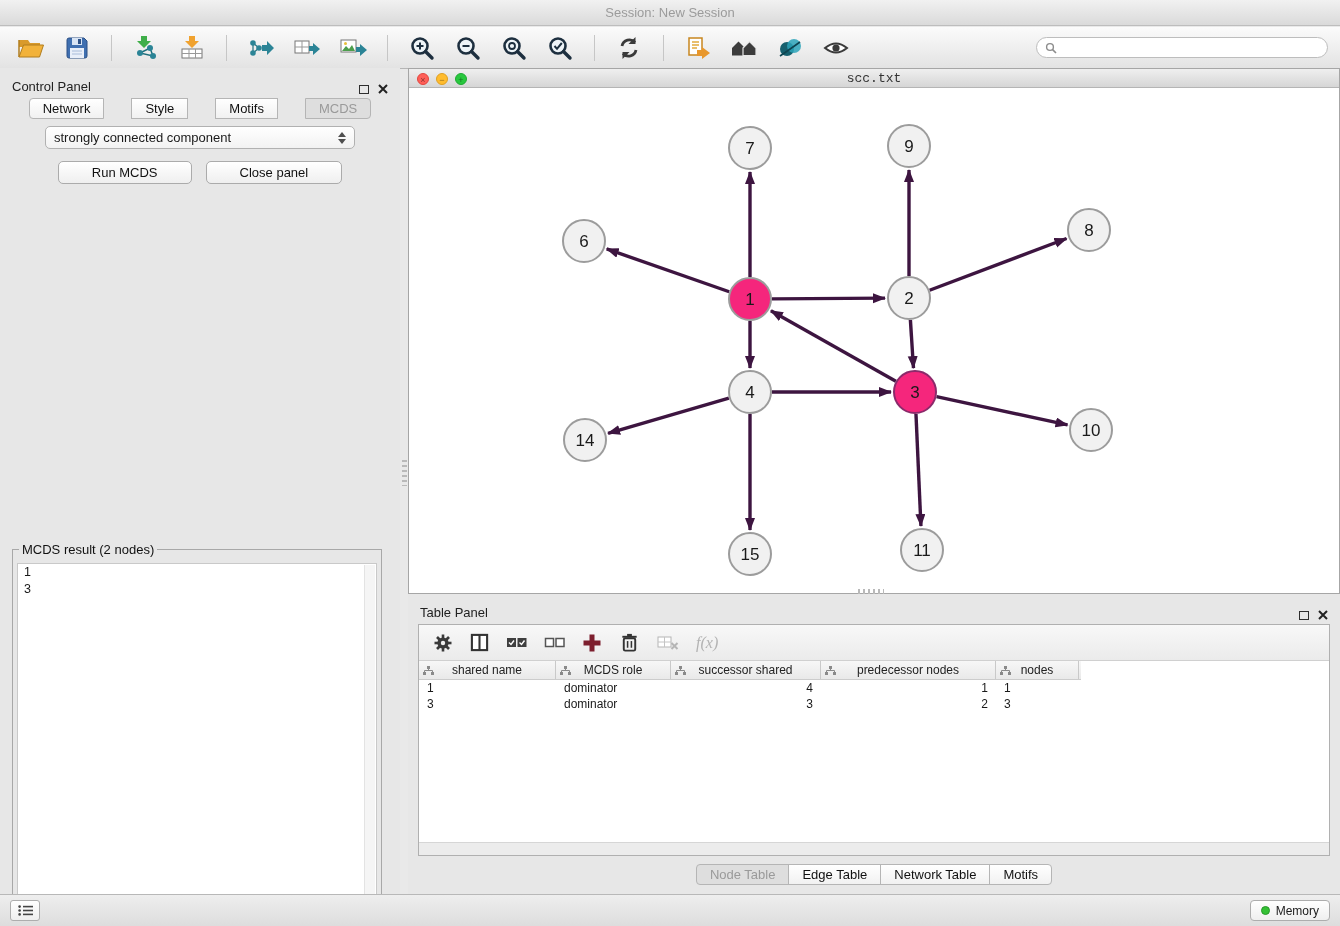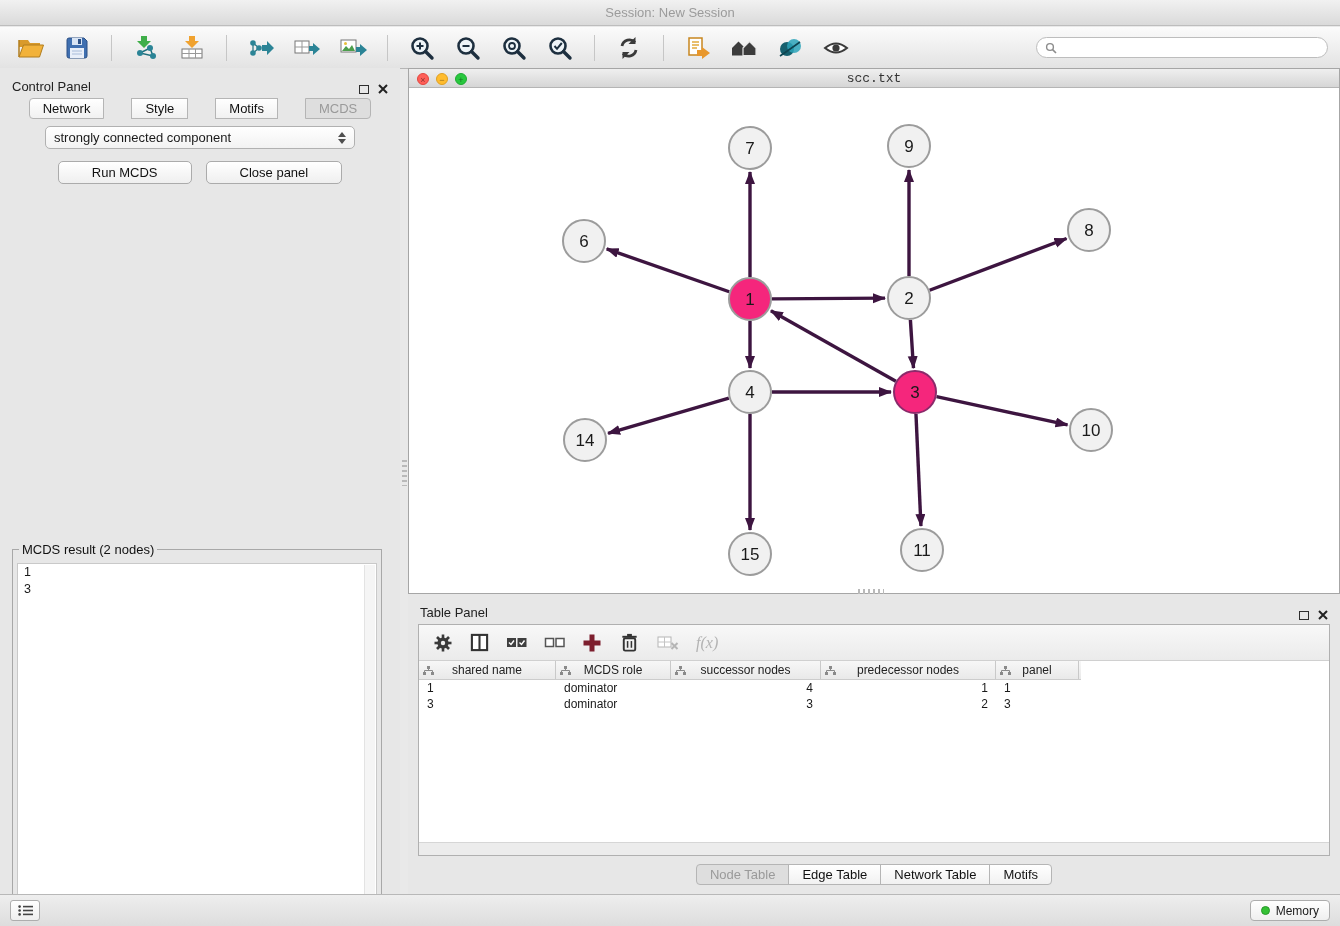--- a/index.html
+++ b/index.html
@@ -453,39 +453,39 @@
           </svg>
           <span class="hlabel">MCDS role</span>
         </div>
         <div class="tp-hcell" style="width: 150px;">
           <svg width="11" height="9" viewBox="0 0 11 9">
             <rect x="4" y="0" width="3" height="3" fill="#8a8a8a"></rect>
             <rect x="0" y="6" width="3" height="3" fill="#8a8a8a"></rect>
             <rect x="8" y="6" width="3" height="3" fill="#8a8a8a"></rect>
             <path d="M5.5 3 v2 M1.5 6 v-1.5 h8 v1.5" stroke="#8a8a8a" fill="none"></path>
           </svg>
-          <span class="hlabel">successor nodes</span>
+          <span class="hlabel">successor shared</span>
         </div>
         <div class="tp-hcell" style="width: 175px;">
           <svg width="11" height="9" viewBox="0 0 11 9">
             <rect x="4" y="0" width="3" height="3" fill="#8a8a8a"></rect>
             <rect x="0" y="6" width="3" height="3" fill="#8a8a8a"></rect>
             <rect x="8" y="6" width="3" height="3" fill="#8a8a8a"></rect>
             <path d="M5.5 3 v2 M1.5 6 v-1.5 h8 v1.5" stroke="#8a8a8a" fill="none"></path>
           </svg>
           <span class="hlabel">predecessor nodes</span>
         </div>
         <div class="tp-hcell" style="width: 83px;">
           <svg width="11" height="9" viewBox="0 0 11 9">
             <rect x="4" y="0" width="3" height="3" fill="#8a8a8a"></rect>
             <rect x="0" y="6" width="3" height="3" fill="#8a8a8a"></rect>
             <rect x="8" y="6" width="3" height="3" fill="#8a8a8a"></rect>
             <path d="M5.5 3 v2 M1.5 6 v-1.5 h8 v1.5" stroke="#8a8a8a" fill="none"></path>
           </svg>
-          <span class="hlabel">panel</span>
+          <span class="hlabel">nodes</span>
         </div>
       </div>
     <div class="tp-body">
         <div class="tp-row">
           <div class="tp-cell" style="width: 137px; text-align: left;">1</div>
           <div class="tp-cell" style="width: 115px; text-align: left;">dominator</div>
           <div class="tp-cell" style="width: 150px; text-align: right;">4</div>
           <div class="tp-cell" style="width: 175px; text-align: right;">1</div>
           <div class="tp-cell" style="width: 83px; text-align: left;">1</div>
         </div>

